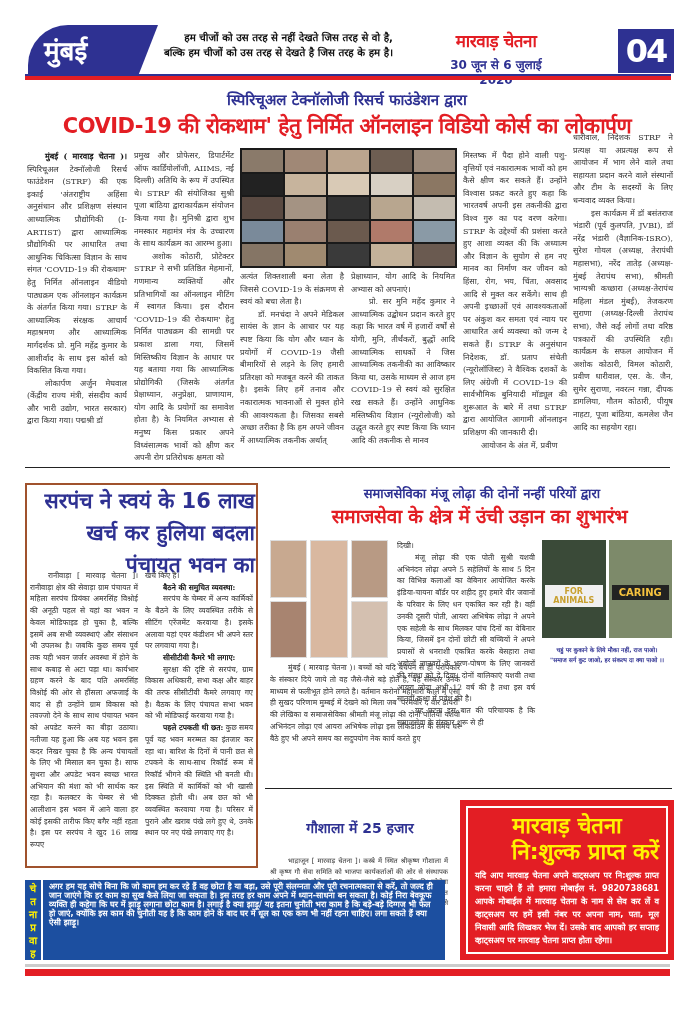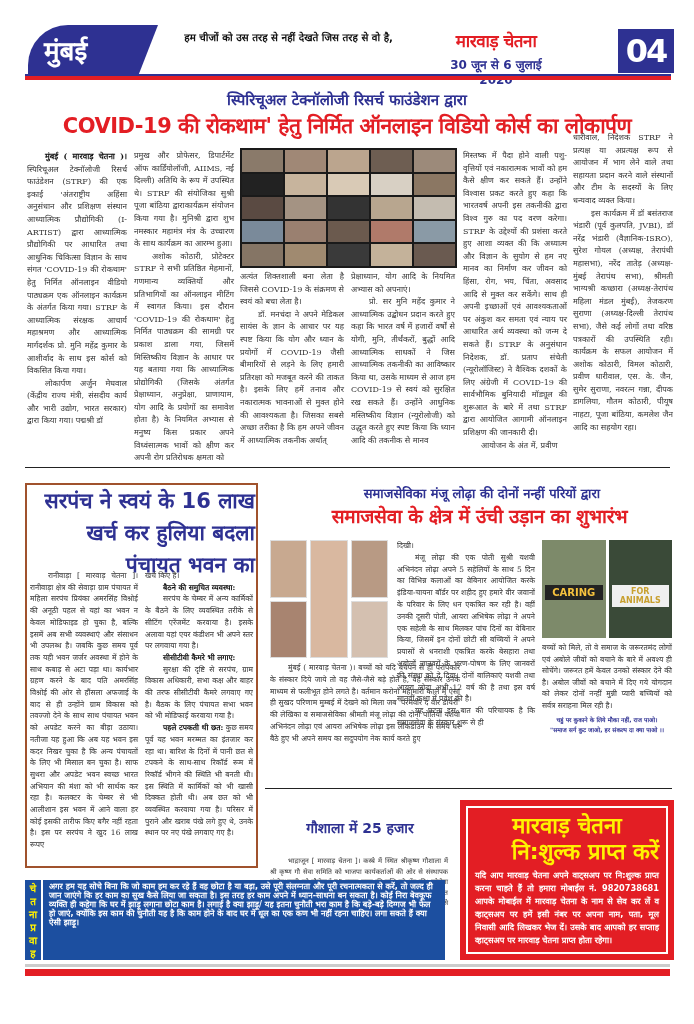--- a/index.html
+++ b/index.html
@@ -43,20 +43,21 @@
 .foot-red{left:25px;top:969px;width:645px;height:7px;background:#e31e24}
 .poem{font-family:"DejaVu Sans",sans-serif;font-weight:bold;font-size:6px;color:#2e3192;text-align:center;line-height:10px}
 </style>
 </head>
 <body>
 
 <div class="abs header">
   <div class="abs city-badge">मुंबई</div>
   <div class="abs quote">
     <div>हम चीजों को उस तरह से नहीं देखते जिस तरह से वो है,</div>
+    <div>बल्कि हम चीजों को उस तरह से देखते है जिस तरह के हम है।</div>
   </div>
   <div class="abs masthead">
     <div class="mast-title">मारवाड़ चेतना</div>
     <div class="mast-date">30 जून से 6 जुलाई 2020</div>
   </div>
   <div class="abs page-no">04</div>
 </div>
 <div class="abs redline"></div>
 
 <div class="abs kicker1">स्पिरिचूअल टेक्नॉलोजी रिसर्च फाउंडेशन द्वारा</div>
@@ -140,29 +141,28 @@
 </div>
 <div class="abs col" style="left:270px;top:662px;width:190px;font-size:7.5px;line-height:11.8px">
   <p class="ind">मुंबई ( मारवाड़ चेतना )। बच्चों को यदि बचपन से ही परोपकार के संस्कार दिये जाये तो वह जैसे-जैसे बड़े होते है, वह संस्कार उनके माध्यम से फलीभूत होने लगते है। वर्तमान करोना महामारी काल में ऐसा ही सुखद परिणाम मुम्बई में देखने को मिला जब 'परमवीर द वार डायरी' की लेखिका व समाजसेविका श्रीमती मंजू लोढ़ा की दोनों पोतियाँ यशवी अभिनंदन लोढ़ा एवं आयरा अभिषेक लोढ़ा इस लॉकडाउन के समय घर बैठे हुए भी अपने समय का सदुपयोग नेक कार्य करते हुए</p>
 </div>
 <div class="abs col" style="left:397px;top:540px;width:138px;font-size:7.5px;line-height:11.8px">
   <p>दिखी।</p>
   <p class="ind">मंजू लोढ़ा की एक पोती सुश्री यशवी अभिनंदन लोढ़ा अपने 5 सहेलियों के साथ 5 दिन का विभिन्न कलाओं का वेबिनार आयोजित करके इंडिया-चायना बॉर्डर पर शहीद हुए हमारे वीर जवानों के परिवार के लिए धन एकत्रित कर रही है। वहीं उनकी दूसरी पोती, आयरा अभिषेक लोढ़ा ने अपने एक सहेली के साथ मिलकर पांच दिनों का वेबिनार किया, जिसमें इन दोनों छोटी सी बच्चियों ने अपने प्रयासों से धनराशी एकत्रित करके बेसहारा तथा अबोलों जानवरों के भरण-पोषण के लिए जानवरों की संस्था को दे दिया। दोनों बालिकाएं यशवी तथा आयरा लोढ़ा अभी 12 वर्ष की है तथा इस वर्ष सातवीं कक्षा में प्रवेश की है।</p>
   <p class="ind">यह घटना इस बात की परिचायक है कि समाजसेवा के संस्कार शुरू से ही</p>
 </div>
 <div class="abs photo-banners">
+  <div class="banner-photo" style="background:#3a4a38">
+      <span style="background:#f0f0f0;color:#c8a030;font-size:8px">FOR ANIMALS</span>
+    </div>
   <div class="banner-photo">
       <span style="background:#222;color:#f6c23e">CARING</span>
     </div>
-  <div class="banner-photo" style="background:#3a4a38">
-      <span style="background:#f0f0f0;color:#c8a030;font-size:8px">FOR ANIMALS</span>
-    </div>
 </div>
 <div class="abs col" style="left:542px;top:642px;width:130px;font-size:7.5px;line-height:11.6px">
-  <p>बच्चों को मिले, तो वे समाज के जरूरतमंद लोगों एवं अबोले जीवों को बचाने के बारे में अवश्य ही सोचेंगे। जरूरत हमें केवल उनको संस्कार देने की है। अबोल जीवों को बचाने में दिए गये योगदान को लेकर दोनों नन्हीं मुन्नी प्यारी बच्चियों को सर्वत्र सराहना मिल रही है।</p>
   <div class="poem" style="margin-top:3px">चहुं पर कुकाने के लिये मौका नहीं, राज पाओ।</div>
   <div class="poem">"समाज सर्ग कुट जाओ, हर संकल्प दा क्या पाओ ।।</div>
 </div>
 <div class="abs divider" style="left:265px;top:788px;width:407px"></div>
 
 <div class="abs h-gaushala">
   <div>गौशाला में 25 हजार</div>
 </div>
 <div class="abs col" style="left:270px;top:856px;width:178px;font-size:6.8px;line-height:10.5px">
   <p class="ind">भाद्राजून [ मारवाड़ चेतना ]। कस्बे में स्थित श्रीकृष्ण गौशाला में श्री कृष्ण गौ सेवा समिति को भाजपा कार्यकर्ताओं की ओर से संस्थापक संतोषभारती को गौसेवार्थ 25 हजार रुपए की राशि को भेंट की। कोरोना काल में गौभक्त भाजपा मण्डल अध्यक्ष स्वरूपसिंह राजपुरोहित व अमृत कुमार समेत भाजपा कार्यकर्ताओं ने यह राशि संत को सुपुर्द कर उनसे आशीर्वाद लिया।</p>

